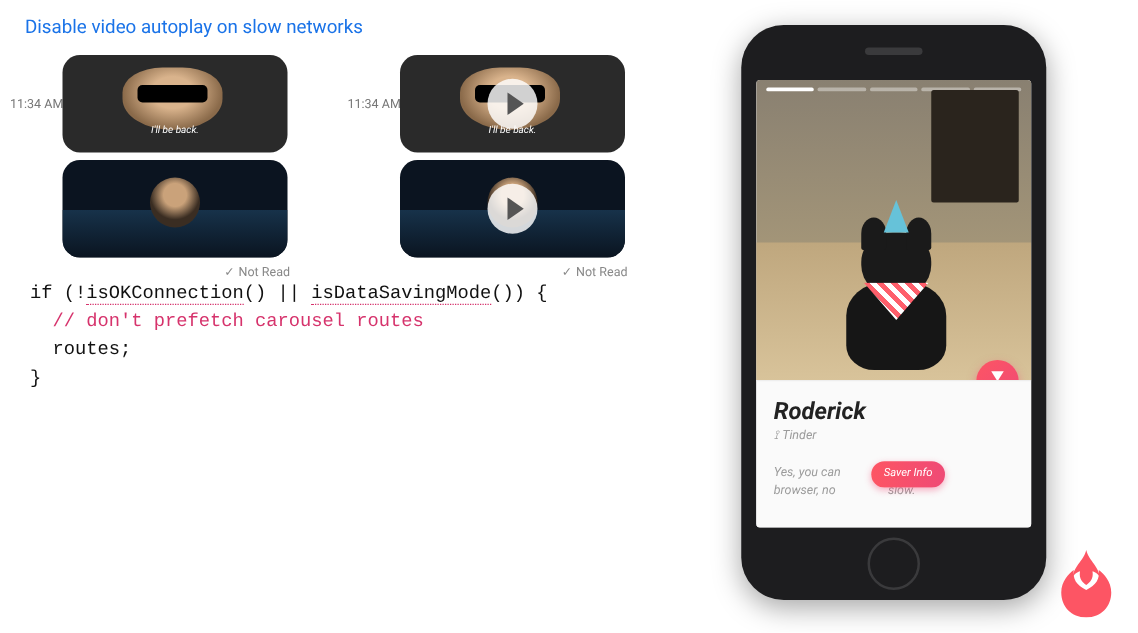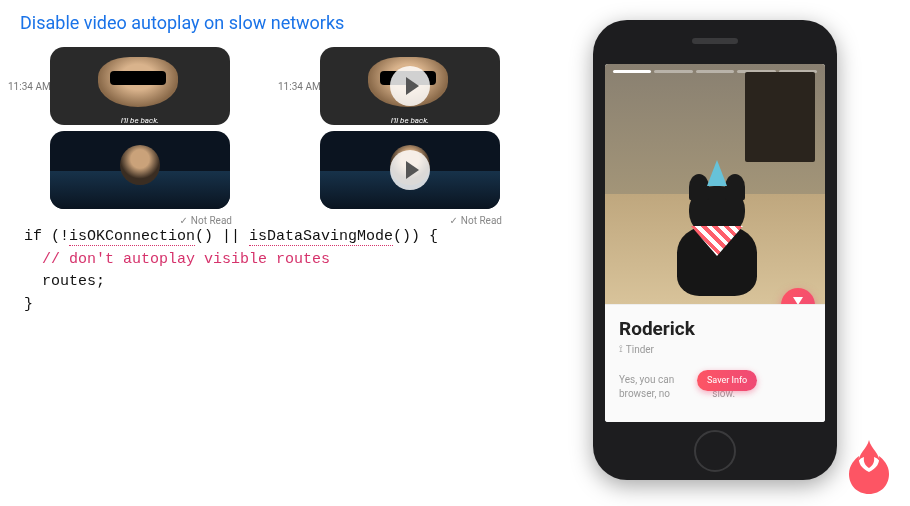--- a/index.html
+++ b/index.html
@@ -10,40 +10,40 @@
     background: #fff;
     position: relative;
     overflow: hidden;
   }
   .slide { display: flex; width: 100%; height: 100%; }
   .left { width: 520px; padding: 12px 0 0 20px; }
   .right { width: 390px; padding: 12px 0 0 0; position: relative; }
 
   .heading {
     color: #1a73e8;
-    font-size: 18px;
+    font-size: 15px;
     font-weight: 400;
     margin-bottom: 14px;
   }
   .heading.center { text-align: center; padding: 0 40px; }
 
   .chat-row { display: flex; gap: 18px; margin-left: 30px; justify-content: space-between; }
   .chat-col { width: 200px; }
   .timestamp { font-size: 10px; color: #777; position: absolute; }
   .chat-col .ts-wrap { position: relative; }
   .chat-col .timestamp { left: -42px; top: 34px; }
 
   .msg {
     width: 180px; height: 78px; border-radius: 14px;
     margin-bottom: 6px; position: relative; overflow: hidden;
     background: #2a2a2a;
   }
   .msg.dark { background: #0b1420; }
   .msg .caption {
-    position: absolute; bottom: 0; left: 0; right: 0;
+    position: absolute; bottom: 14px; left: 0; right: 0;
     text-align: center; color: #fff; font-size: 8px; font-style: italic;
   }
   .msg .face {
     position: absolute; left: 48px; top: 10px; width: 80px; height: 50px;
     background: radial-gradient(ellipse at 50% 40%, #d9b38c 30%, #8a6a4a 70%);
     border-radius: 40% 40% 50% 50%;
   }
   .msg .shades {
     position: absolute; left: 60px; top: 24px; width: 56px; height: 14px;
     background: #000; border-radius: 4px;
@@ -82,21 +82,21 @@
   
   .phone {
     width: 244px; height: 460px; background: #1d1d1f;
     border-radius: 34px; margin: 8px auto 0; position: relative;
     box-shadow: 0 6px 22px rgba(0,0,0,0.35);
   }
   .speaker { position: absolute; top: 18px; left: 50%; width: 46px; height: 6px; margin-left: -23px; background: #3a3a3c; border-radius: 3px; }
   .homebtn { position: absolute; bottom: 8px; left: 50%; width: 42px; height: 42px; margin-left: -21px; border: 2px solid #3a3a3c; border-radius: 50%; }
   .screen {
     position: absolute; top: 44px; bottom: 58px; left: 12px; right: 12px;
-    background: #fff; border-radius: 3px; overflow: hidden;
+    background: #fff; border-radius: 3px; overflow: hidden; font-style: italic;
   }
   .photo {
     position: absolute; top: 0; left: 0; right: 0; height: 240px;
     background: linear-gradient(180deg,#898071 0%, #a39578 55%, #c8b896 100%);
   }
   .floor { position: absolute; bottom:0; left:0; right:0; height: 110px;
     background: linear-gradient(180deg,#bfa77e,#d8c39a); }
   .cabinet { position:absolute; top:8px; right:10px; width:70px; height:90px;
     background:#2a241d; border-radius:2px; }
   .dog {
@@ -188,21 +188,21 @@
           <div class="play"></div>
         </div>
         <div class="readline">
           <span class="check">✓</span><span>Not Read</span>
         </div>
       </div>
     </div>
 
 
     <div class="code"><span>if (!</span><span class="uline">isOKConnection</span><span>() || </span><span class="uline">isDataSavingMode</span><span>()) {</span>
-<span class="comment">  // don't autoplay visible routes</span>
+<span class="comment">  // don't prefetch carousel routes</span>
 <span>  routes;</span>
 <span>}</span></div>
   </div>
 
   <div class="right">
 
     <div class="phone">
       <div class="speaker"></div>
       <div class="screen">
         <div class="photo">

